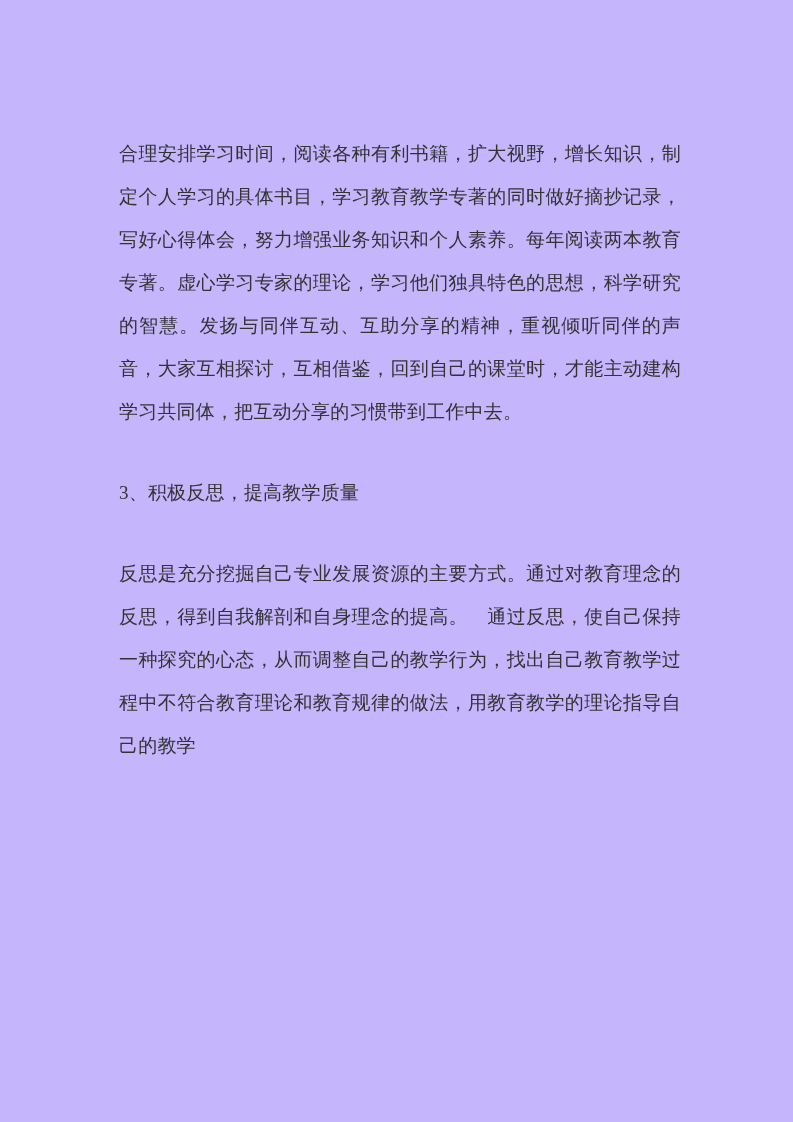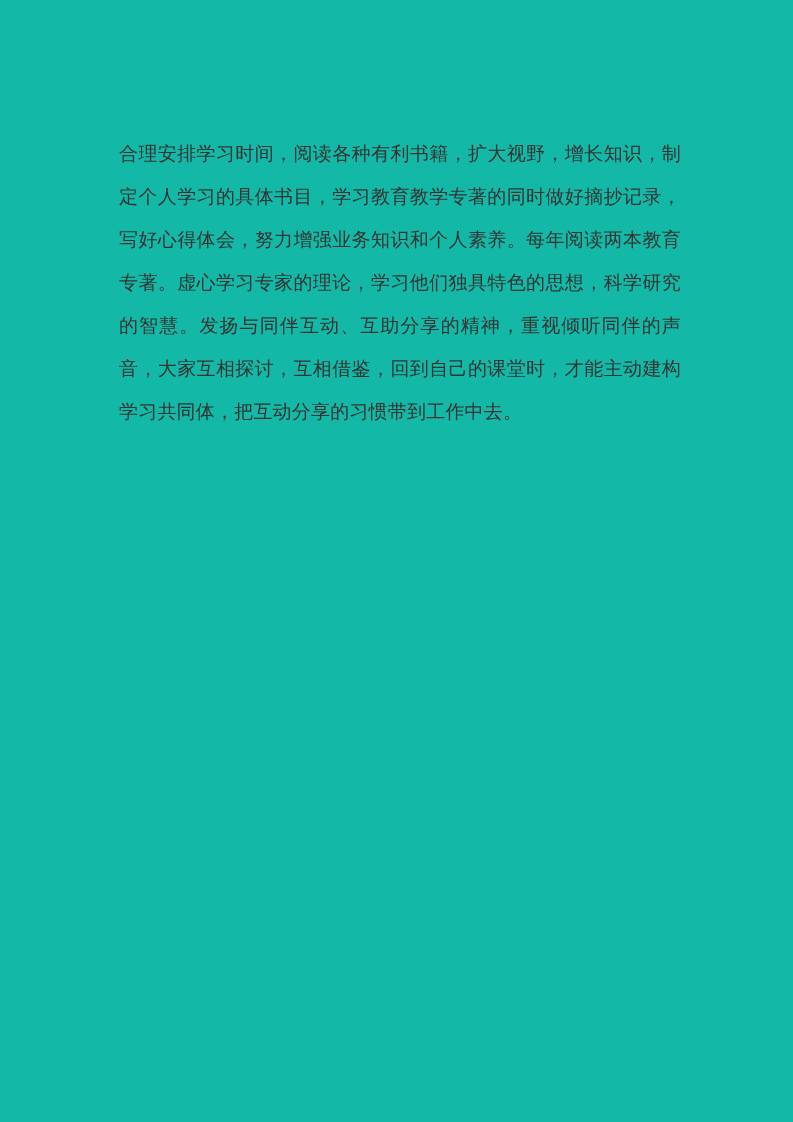--- a/index.html
+++ b/index.html
@@ -11,31 +11,33 @@
     height: 1122px;
     background: #ffffff;
     overflow: hidden;
     font-family: "Liberation Serif", "DejaVu Serif", serif;
   }
   .page {
     box-sizing: border-box;
     width: 793px;
     height: 1122px;
     padding: 132px 112px 0 119px;
-    background: #14b8a6;
+    background: #c4b5fd;
   }
   .page p {
     margin: 0 0 38px 0;
     font-size: 19px;
     line-height: 43px;
     color: #333333;
     text-align: justify;
     text-justify: inter-ideograph;
     letter-spacing: 0.2px;
     word-break: break-all;
   }
 </style>
 </head>
 <body>
 
 <div class="page">
   <p>合理安排学习时间，阅读各种有利书籍，扩大视野，增长知识，制定个人学习的具体书目，学习教育教学专著的同时做好摘抄记录，写好心得体会，努力增强业务知识和个人素养。每年阅读两本教育专著。虚心学习专家的理论，学习他们独具特色的思想，科学研究的智慧。发扬与同伴互动、互助分享的精神，重视倾听同伴的声音，大家互相探讨，互相借鉴，回到自己的课堂时，才能主动建构学习共同体，把互动分享的习惯带到工作中去。</p>
+  <p>3、积极反思，提高教学质量</p>
+  <p>反思是充分挖掘自己专业发展资源的主要方式。通过对教育理念的反思，得到自我解剖和自身理念的提高。　通过反思，使自己保持一种探究的心态，从而调整自己的教学行为，找出自己教育教学过程中不符合教育理论和教育规律的做法，用教育教学的理论指导自己的教学</p>
 </div>
 
 </body></html>

